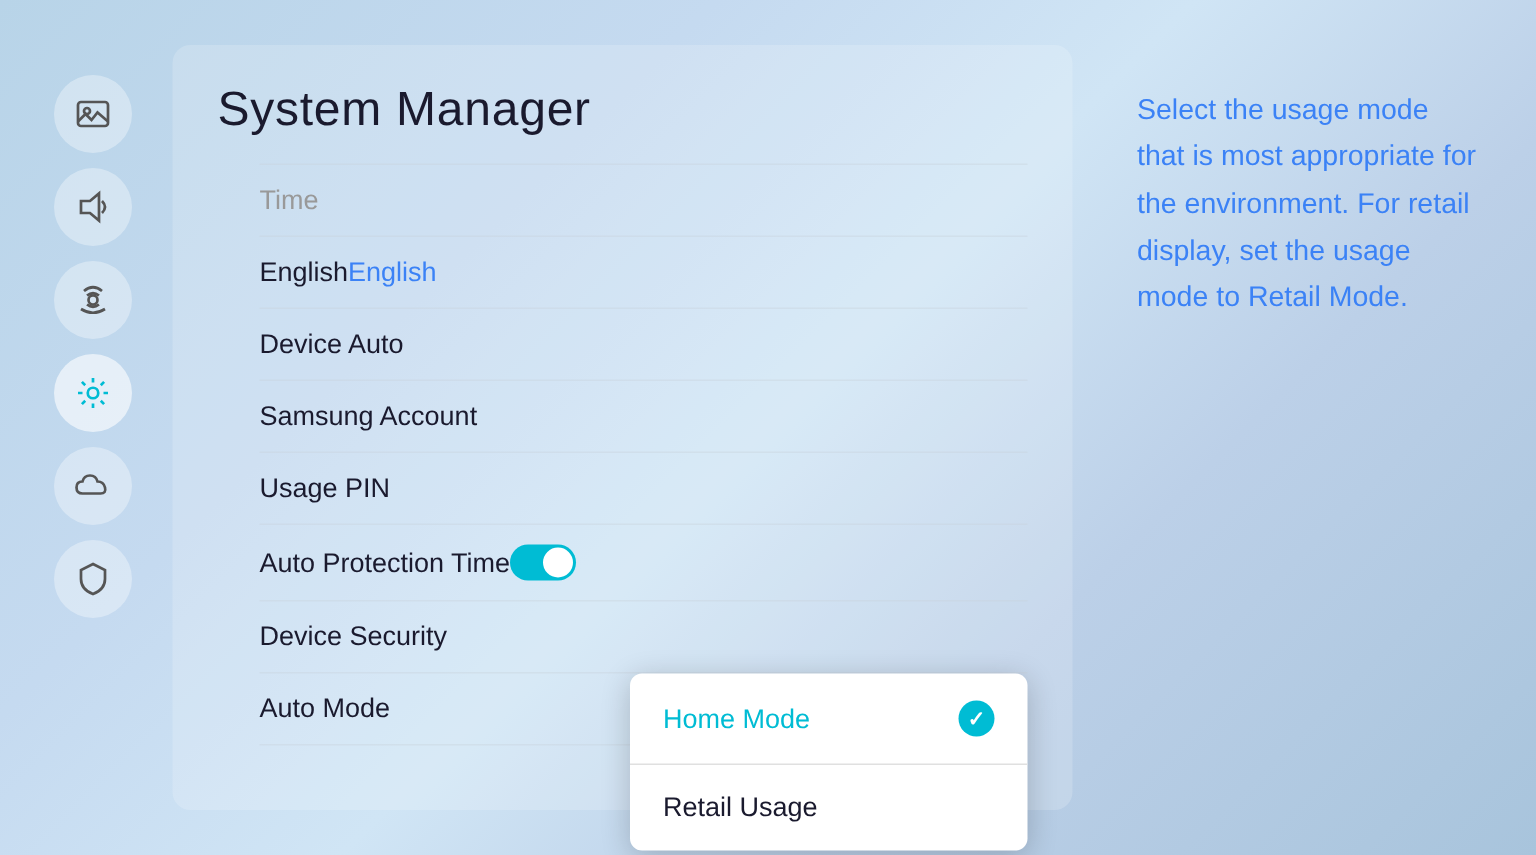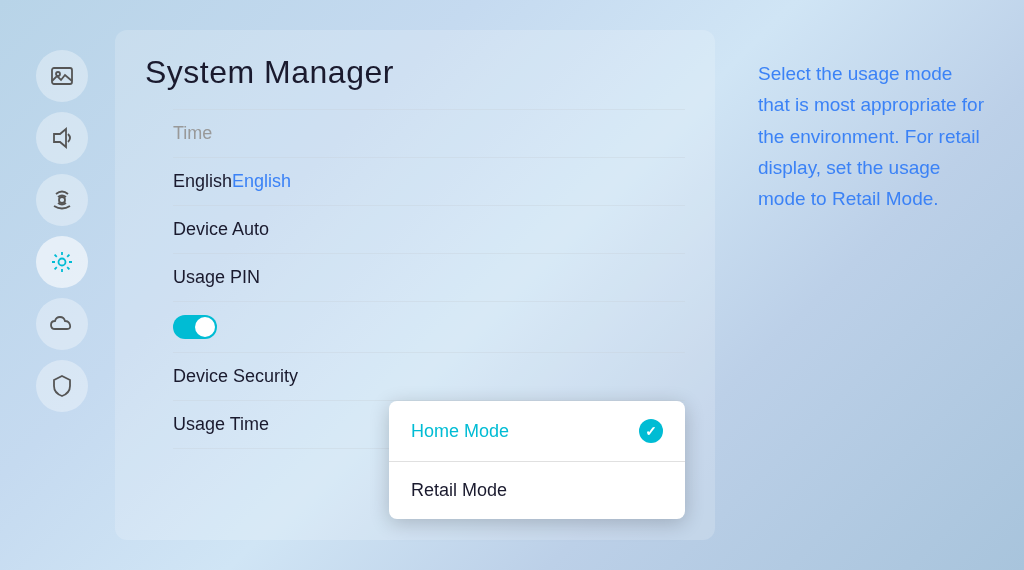--- a/index.html
+++ b/index.html
@@ -107,21 +107,21 @@
       width: 20px;
       height: 20px;
       border-radius: 50%;
       background: white;
     }
 
     .dropdown-popup {
       position: absolute;
       right: 0;
       top: 0;
-      width: 296px;
+      width: 265px;
       background: white;
       border-radius: 8px;
       box-shadow: 0 4px 20px rgba(0,0,0,0.2);
       z-index: 10;
       overflow: hidden;
     }
 
     .dropdown-item {
       display: flex;
       align-items: center;
@@ -233,43 +233,47 @@
 
     <li class="menu-item">
       <span class="menu-item-label">English</span>
       <span class="menu-item-value">English</span>
     </li>
 
     <li class="menu-item">
       <span class="menu-item-label">Device Auto</span>
     </li>
 
+    <li class="menu-item">
+      <span class="menu-item-label">Samsung Account</span>
+    </li>
 
     <li class="menu-item">
       <span class="menu-item-label">Usage PIN</span>
     </li>
 
     <li class="menu-item">
+      <span class="menu-item-label">Auto Protection Time</span>
       <div class="toggle-on"></div>
     </li>
 
     <li class="menu-item">
       <span class="menu-item-label">Device Security</span>
     </li>
 
     <li class="menu-item usage-mode-row">
-      <span class="menu-item-label">Usage Time</span>
+      <span class="menu-item-label">Auto Mode</span>
 
       <div class="dropdown-popup">
         <div class="dropdown-item selected">
           <span>Home Mode</span>
           <div class="check-icon"></div>
         </div>
         <div class="dropdown-item">
-          <span>Retail Mode</span>
+          <span>Retail Usage</span>
         </div>
       </div>
     </li>
 
   </ul>
 </div>
 
 <div class="info-panel">
   <p class="info-text">Select the usage mode that is most appropriate for the environment. For retail display, set the usage mode to Retail Mode.</p>
 </div>

